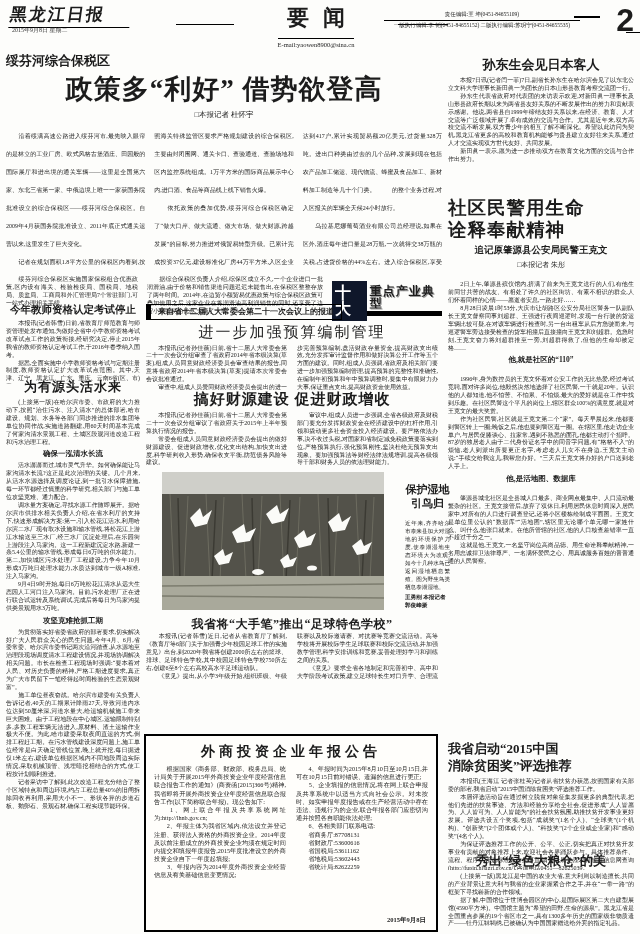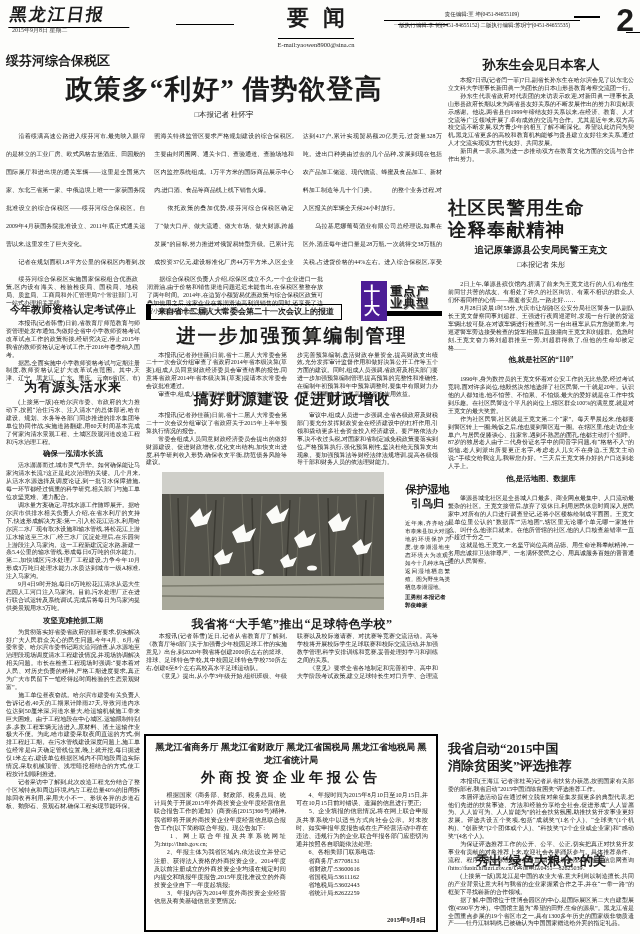--- a/index.html
+++ b/index.html
@@ -27,36 +27,36 @@
   .lead{position:absolute;left:6px;top:52px;width:436px;}
   .lead-kicker{font-size:13px;font-weight:900;font-family:"Liberation Sans",sans-serif;}
   .lead-head{font-size:27px;font-weight:900;text-align:center;letter-spacing:1px;margin:1px 0 3px 0;}
   .lead-byline{font-size:7.5px;text-align:center;margin-bottom:4px;}
   .lead-cols{column-count:3;column-gap:9px;height:150px;overflow:hidden;}
   .lead-bottom{display:flex;gap:9px;margin-top:2px;height:48px;overflow:hidden;}
   .lb-a{width:132px;flex:none;}
   .lb-b{width:176px;flex:none;}
   
   .badge{flex:1;display:flex;align-items:flex-start;padding-top:5px;}
-  .badge-box{background:#4c1d95;color:#fff;font-size:16px;font-weight:900;padding:4px 3px;line-height:1;
-             font-family:"Liberation Sans",sans-serif;margin-left:29px;}
+  .badge-box{background:#0f172a;color:#fff;font-size:16px;font-weight:900;padding:4px 3px;line-height:1;
+             font-family:"Liberation Sans",sans-serif;}
   .badge-label{font-size:12px;font-weight:900;letter-spacing:1px;padding:4px 2px 2px 3px;line-height:1;
                border-bottom:5px solid #000;text-shadow:1px 1px 0 #999;font-family:"Liberation Sans",sans-serif;}
   
   .teacher{position:absolute;left:6px;top:303px;width:134px;}
   .teacher h3{margin:0 0 3px 0;font-size:10.5px;font-weight:900;text-align:center;}
   .teacher .body-text{height:64px;}
   .water{position:absolute;left:6px;top:378px;width:134px;height:556px;overflow:hidden;}
   .water h2{margin:0 0 3px 0;font-size:13px;font-weight:900;text-align:center;letter-spacing:1px;}
   .subhead{font-size:7.5px;font-weight:900;text-align:center;margin:3px 0;}
   
   .npc{position:absolute;left:146px;top:300px;width:292px;}
   .npc-kicker{display:inline-block;border:1px solid #000;border-left:5px solid #000;padding:1.5px 7px;
               font-size:8px;font-weight:900;font-family:"Liberation Sans",sans-serif;}
-  .npc h2{margin:3px 0;font-size:19px;font-weight:700;text-align:center;letter-spacing:2px;}
+  .npc h2{margin:3px 0;font-size:15px;font-weight:400;text-align:center;letter-spacing:2px;}
   .cols2{column-count:2;column-gap:10px;overflow:hidden;}
   .npc .cols2{height:56px;}
   .finance{position:absolute;left:146px;top:390px;width:292px;}
   .finance h2{margin:0 0 3px 0;font-size:15px;font-weight:900;text-align:center;letter-spacing:1px;}
   .finance .cols2{height:62px;}
   .photo-row{position:absolute;left:162px;top:472px;width:288px;height:140px;display:flex;gap:21px;}
   .photo{width:222px;height:138px;flex:none;background:#ddd;}
   .photo-side{flex:1;padding-top:10px;}
   .pcap-title{font-size:11px;font-weight:900;text-align:center;line-height:1.3;}
   .pcap-text{font-size:5.6px;line-height:1.45;margin-top:8px;color:#222;}
@@ -222,21 +222,20 @@
   </div>
 
   <div class="football">
     <h2>我省将“大手笔”推出“足球特色学校”</h2>
     <div class="cols2 body-text jt">　　本报讯(记者韩雪)近日,记者从省教育厅了解到,《教育厅等6部门关于加强青少年校园足球工作的实施意见》出台,到2020年我省将创建2000所左右的篮球、排球、足球特色学校,其中校园足球特色学校750所左右,创建6至8个左右高校高水平足球运动队。
 　　《意见》提出,从小学3年级开始,组织班级、年级联赛以及校际邀请赛、对抗赛等竞赛交流活动。高等学校将开展校际学生足球联赛和校际交流活动,并加强教学管理,科学安排训练和竞赛,妥善处理好学习和训练之间的关系。
 　　《意见》要求全省各地制定和完善初中、高中和大学阶段考试政策,建立足球特长生对口升学、合理流动机制,将组建和竞赛情况纳入学生综合素质评价档案,作为升学和评奖评优的依据。同时,研究完善高校高水平足球队员管理办法和招生政策,增加招收高水平足球运动员的数量,适度扩大招生规模,逐步理顺大中小学“一条龙”足球梯队建设。</div>
   </div>
 
   <div class="announce">
-    <div class="ann-agencies">黑龙江省商务厅 黑龙江省财政厅 黑龙江省国税局 黑龙江省地税局 黑龙江省统计局</div>
     <div class="ann-head">外商投资企业年报公告</div>
     <div class="cols2 body-text jt">　　根据国家《商务部、财政部、税务总局、统计局关于开展2015年外商投资企业年度经营信息联合报告工作的通知》(商资函[2015]366号)精神,我省即将开展外商投资企业年度经营信息联合报告工作(以下简称联合年报)。现公告如下:
 　　1、网上联合年报及共享系统网址为:http://lhnb.gov.cn;
 　　2、年报主体为我省区域内,依法设立并登记注册、获得法人资格的外商投资企业。2014年度及以前注册成立的外商投资企业均须在规定时间内提交和填报年度报告,2015年度批准设立的外商投资企业自下一年度起填报;
 　　3、年报内容为2014年度外商投资企业经营信息及有关基础信息变更情况;
 　　4、年报时间为2015年8月10日至10月15日,并可在10月15日前对错误、遗漏的信息进行更正;
 　　5、企业填报的信息情况,将在网上联合申报及共享系统中以适当方式向社会公示。对未按时、如实申报年度报告或在生产经营活动中存在违法、违规行为的企业,联合年报各部门应密切沟通并按照各自职能依法处理;
 　　6、各相关部门联系电话:
 　　省商务厅:87708131
 　　省财政厅:53600616

